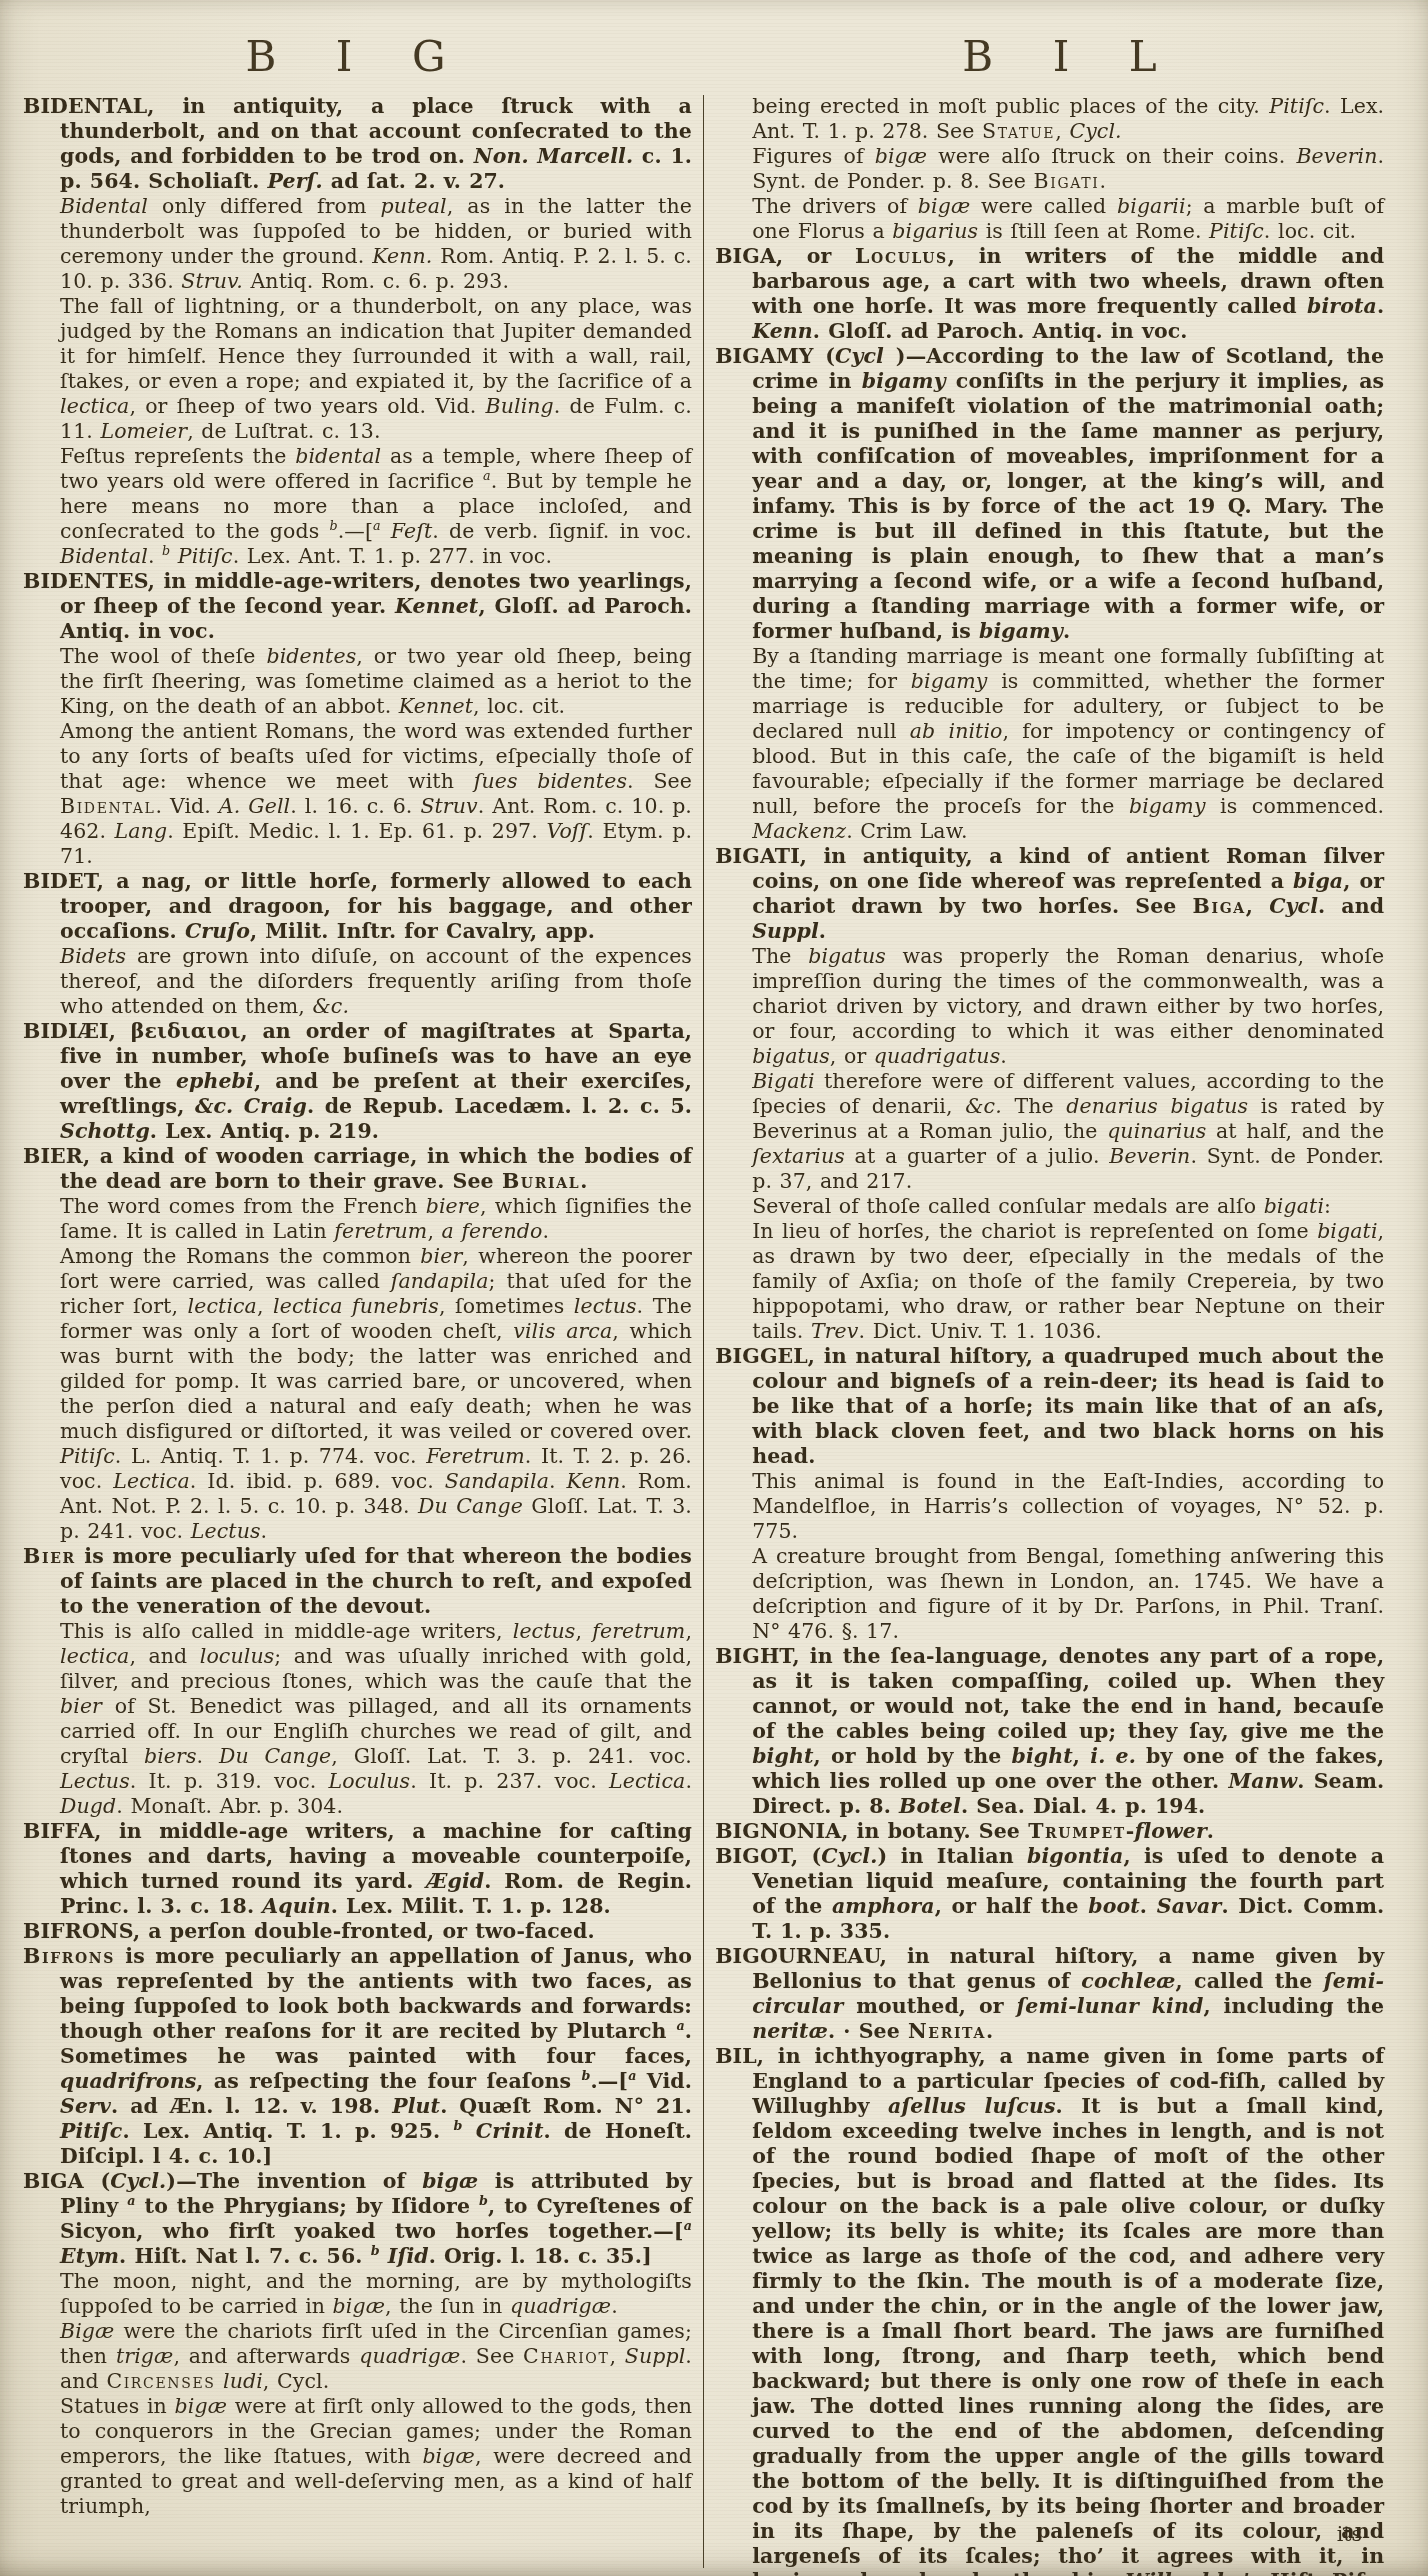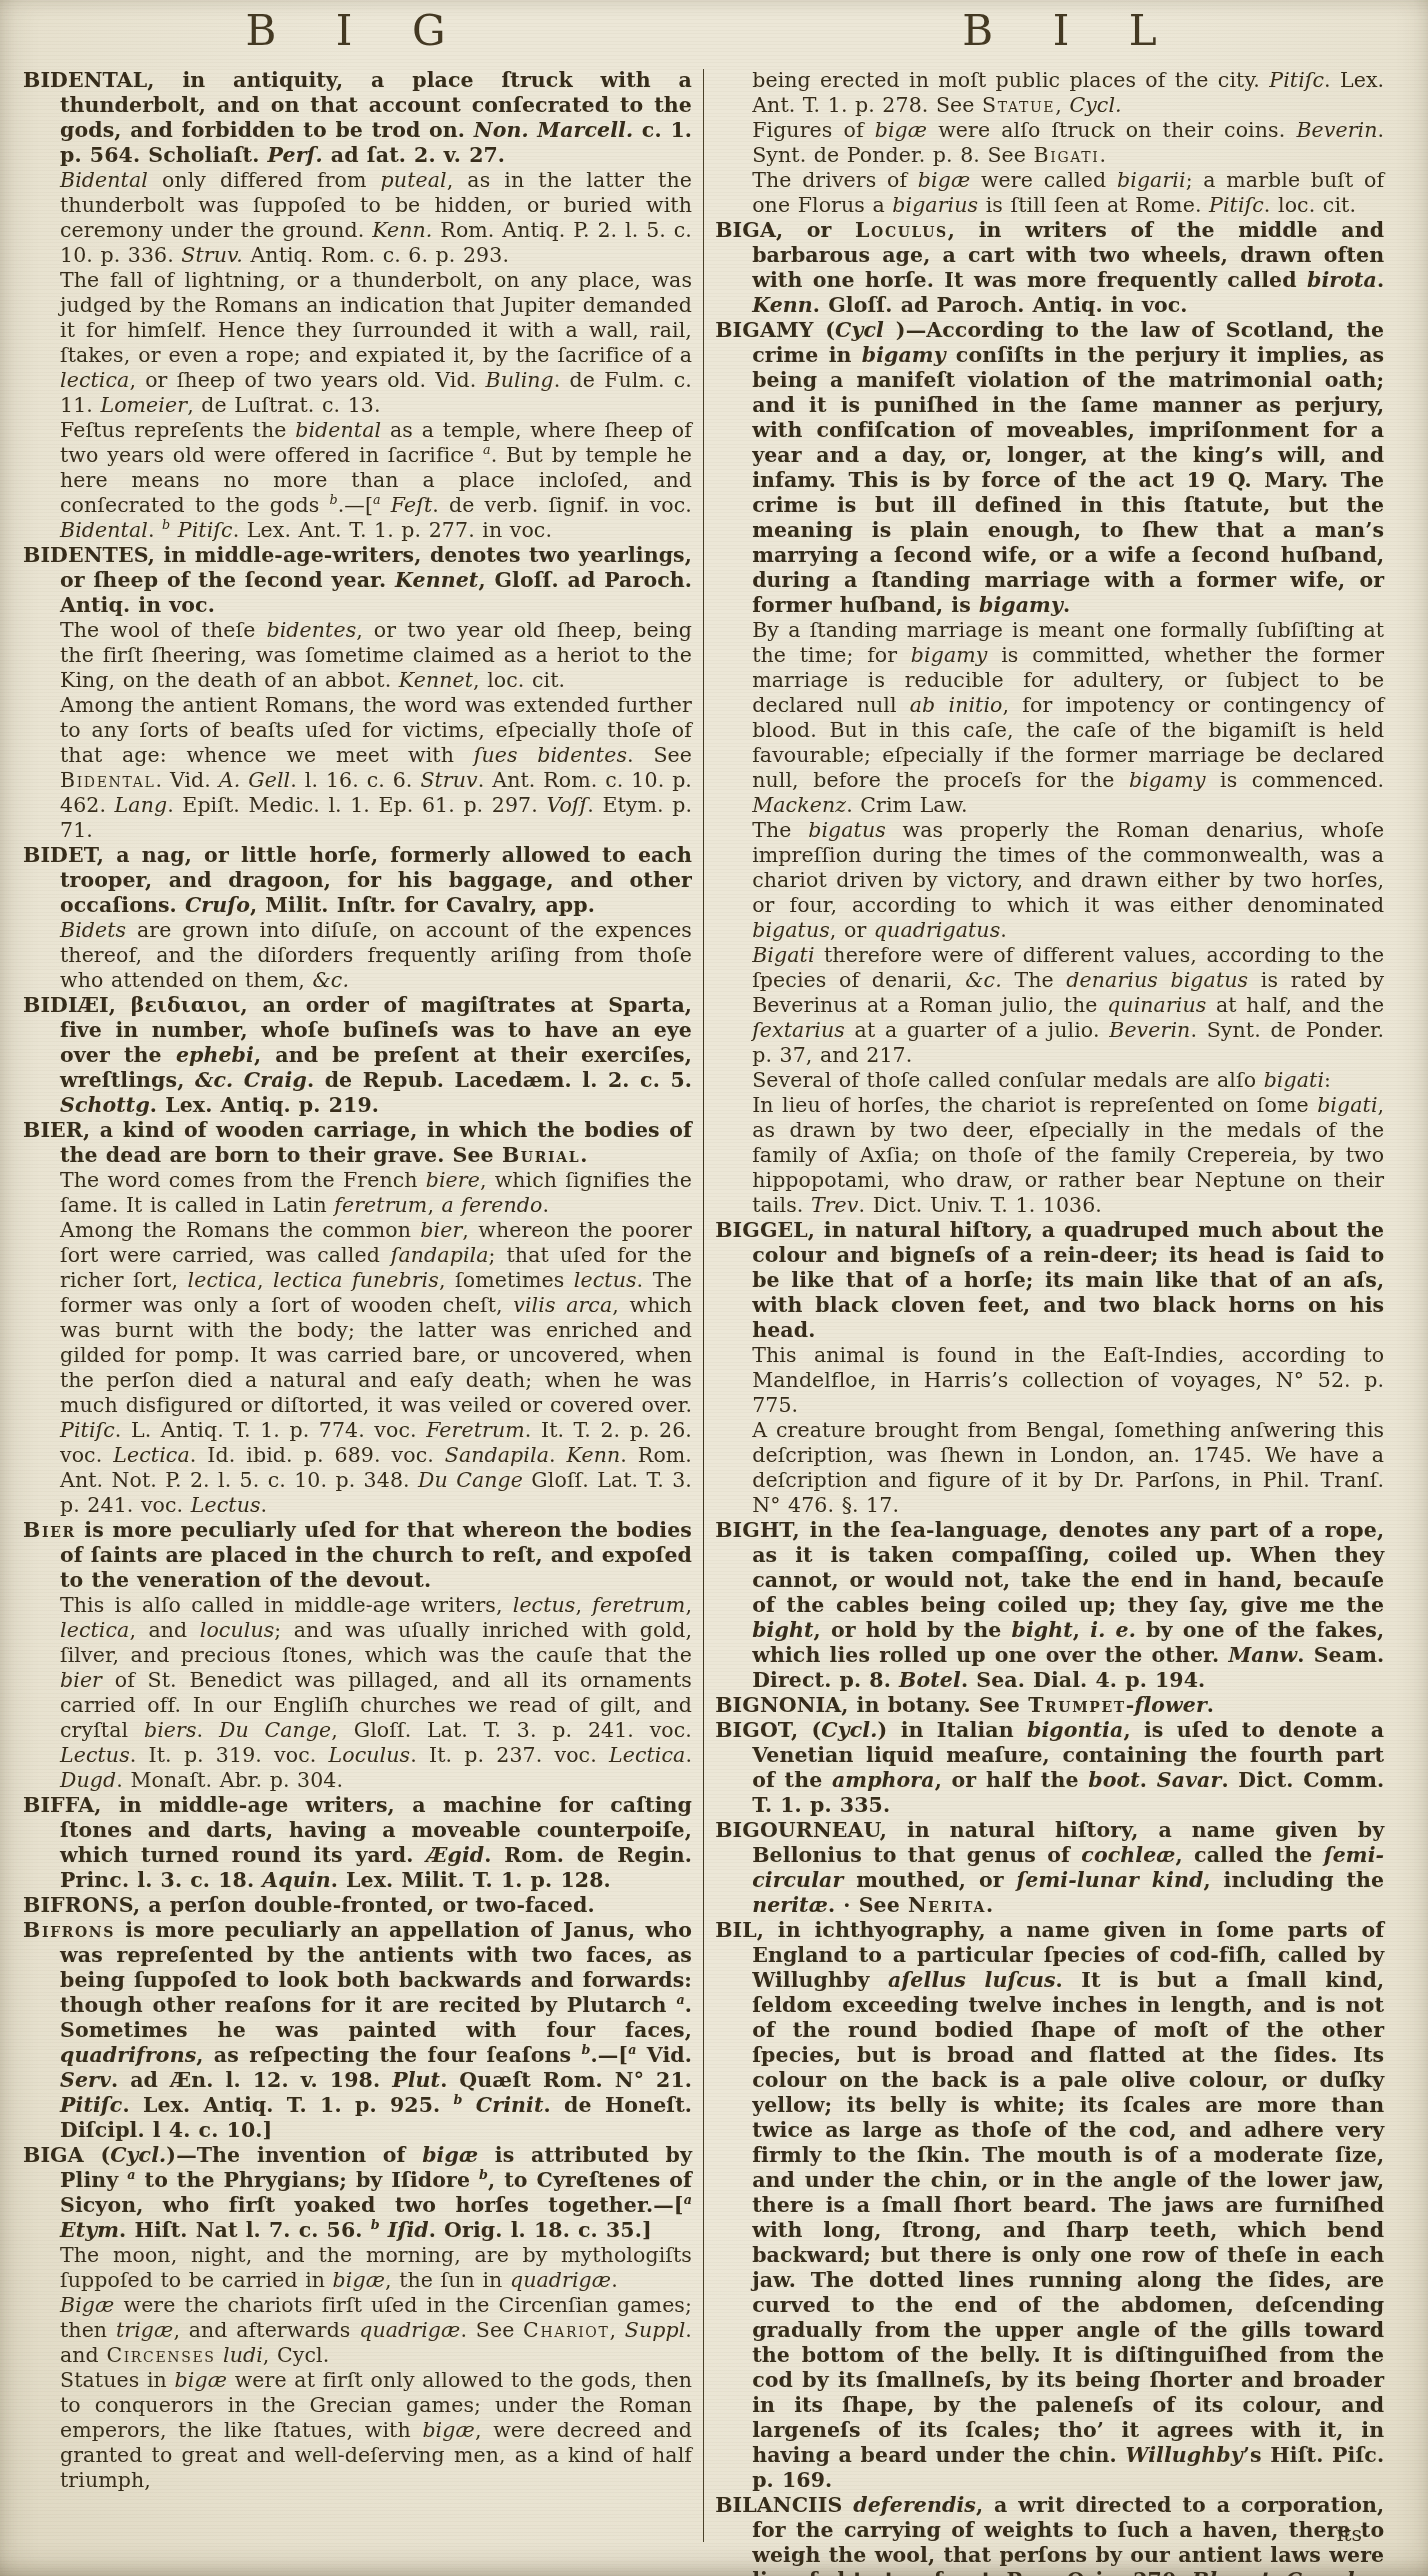--- a/index.html
+++ b/index.html
@@ -16,21 +16,21 @@
       repeating-linear-gradient(0deg, rgba(90,75,45,0.035) 0 0.9px, rgba(0,0,0,0) 0.9px 3.6px),
       radial-gradient(ellipse at 52% 38%, #ece7d7 55%, #e6e0cd 82%, #ded7c1 100%);
     box-shadow:
       inset 0 -19.6px 30px -19.6px rgba(70,58,32,0.45),
       inset 23px 0 43px -30px rgba(70,58,32,0.30),
       inset -19.6px 0 39px -30px rgba(70,58,32,0.28),
       inset 0 12.5px 23px -19.6px rgba(70,58,32,0.25);
   }
   .running-heads {
     display: flex;
-    padding-top: 6px;
+    padding-top: 32px;
   }
   .head {
     flex: 1;
     text-align: center;
     font-size: 42px;
     letter-spacing: 0.55em;
     color: #443923;
   }
   .columns {
     display: flex;
@@ -99,20 +99,21 @@
         <p class="para">Statues in <i>bigæ</i> were at firſt only allowed to the gods, then to conquerors in the Grecian games; under the Roman emperors, the like ſtatues, with <i>bigæ</i>, were decreed and granted to great and well-deſerving men, as a kind of half triumph,</p>
       </div>
     <div class="divider"></div>
     <div class="col" id="col-right">
         <p class="para">being erected in moſt public places of the city. <i>Pitiſc</i>. Lex. Ant. T. 1. p. 278. See <span class="sc">Statue</span>, <i>Cycl.</i></p>
         <p class="para">Figures of <i>bigæ</i> were alſo ſtruck on their coins. <i>Beverin</i>. Synt. de Ponder. p. 8. See <span class="sc">Bigati</span>.</p>
         <p class="para">The drivers of <i>bigæ</i> were called <i>bigarii</i>; a marble buſt of one Florus a <i>bigarius</i> is ſtill ſeen at Rome. <i>Pitiſc</i>. loc. cit.</p>
         <p class="entry">BIGA, or <span class="sc">Loculus</span>, in writers of the middle and barbarous age, a cart with two wheels, drawn often with one horſe. It was more frequently called <i>birota</i>. <i>Kenn</i>. Gloſſ. ad Paroch. Antiq. in voc.</p>
         <p class="entry">BIGAMY (<i>Cycl</i> )—According to the law of Scotland, the crime in <i>bigamy</i> conſiſts in the perjury it implies, as being a manifeſt violation of the matrimonial oath; and it is puniſhed in the ſame manner as perjury, with confiſcation of moveables, impriſonment for a year and a day, or, longer, at the king’s will, and infamy. This is by force of the act 19 Q. Mary. The crime is but ill defined in this ſtatute, but the meaning is plain enough, to ſhew that a man’s marrying a ſecond wife, or a wife a ſecond huſband, during a ſtanding marriage with a former wife, or former huſband, is <i>bigamy</i>.</p>
         <p class="para">By a ſtanding marriage is meant one formally ſubſiſting at the time; for <i>bigamy</i> is committed, whether the former marriage is reducible for adultery, or ſubject to be declared null <i>ab initio</i>, for impotency or contingency of blood. But in this caſe, the caſe of the bigamiſt is held favourable; eſpecially if the former marriage be declared null, before the proceſs for the <i>bigamy</i> is commenced. <i>Mackenz</i>. Crim Law.</p>
+        <p class="entry">BIGATI, in antiquity, a kind of antient Roman ſilver coins, on one ſide whereof was repreſented a <i>biga</i>, or chariot drawn by two horſes. See <span class="sc">Biga</span>, <i>Cycl</i>. and <i>Suppl</i>.</p>
         <p class="para">The <i>bigatus</i> was properly the Roman denarius, whoſe impreſſion during the times of the commonwealth, was a chariot driven by victory, and drawn either by two horſes, or four, according to which it was either denominated <i>bigatus</i>, or <i>quadrigatus</i>.</p>
         <p class="para"><i>Bigati</i> therefore were of different values, according to the ſpecies of denarii, <i>&amp;c.</i> The <i>denarius bigatus</i> is rated by Beverinus at a Roman julio, the <i>quinarius</i> at half, and the <i>ſextarius</i> at a guarter of a julio. <i>Beverin</i>. Synt. de Ponder. p. 37, and 217.</p>
         <p class="para">Several of thoſe called conſular medals are alſo <i>bigati</i>:</p>
         <p class="para">In lieu of horſes, the chariot is repreſented on ſome <i>bigati</i>, as drawn by two deer, eſpecially in the medals of the family of Axſia; on thoſe of the family Crepereia, by two hippopotami, who draw, or rather bear Neptune on their tails. <i>Trev</i>. Dict. Univ. T. 1. 1036.</p>
         <p class="entry">BIGGEL, in natural hiſtory, a quadruped much about the colour and bigneſs of a rein-deer; its head is ſaid to be like that of a horſe; its main like that of an aſs, with black cloven feet, and two black horns on his head.</p>
         <p class="para">This animal is found in the Eaſt-Indies, according to Mandelfloe, in Harris’s collection of voyages, N° 52. p. 775.</p>
         <p class="para">A creature brought from Bengal, ſomething anſwering this deſcription, was ſhewn in London, an. 1745. We have a deſcription and figure of it by Dr. Parſons, in Phil. Tranſ. N° 476. §. 17.</p>
         <p class="entry">BIGHT, in the ſea-language, denotes any part of a rope, as it is taken compaſſing, coiled up. When they cannot, or would not, take the end in hand, becauſe of the cables being coiled up; they ſay, give me the <i>bight</i>, or hold by the <i>bight</i>, <i>i. e.</i> by one of the fakes, which lies rolled up one over the other. <i>Manw</i>. Seam. Direct. p. 8. <i>Botel</i>. Sea. Dial. 4. p. 194.</p>
         <p class="entry">BIGNONIA, in botany. See <span class="sc">Trumpet</span>-<i>flower</i>.</p>
         <p class="entry">BIGOT, (<i>Cycl.</i>) in Italian <i>bigontia</i>, is uſed to denote a Venetian liquid meaſure, containing the fourth part of the <i>amphora</i>, or half the <i>boot</i>. <i>Savar</i>. Dict. Comm. T. 1. p. 335.</p>

